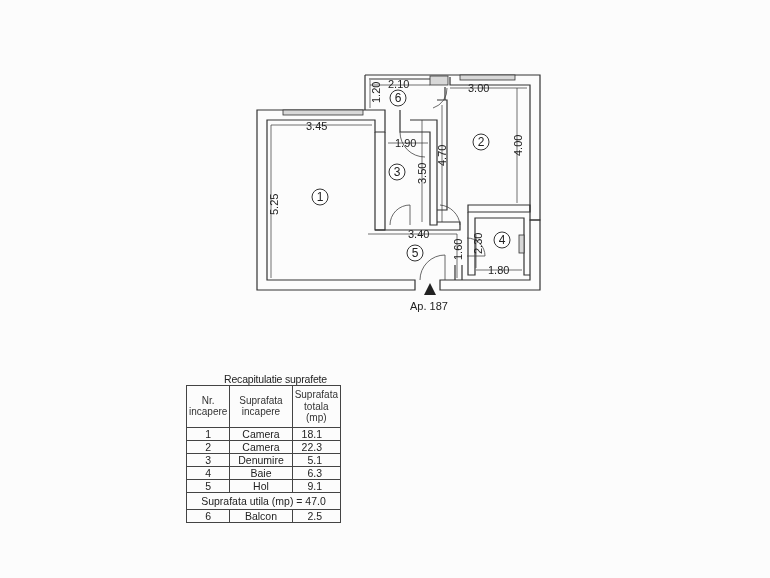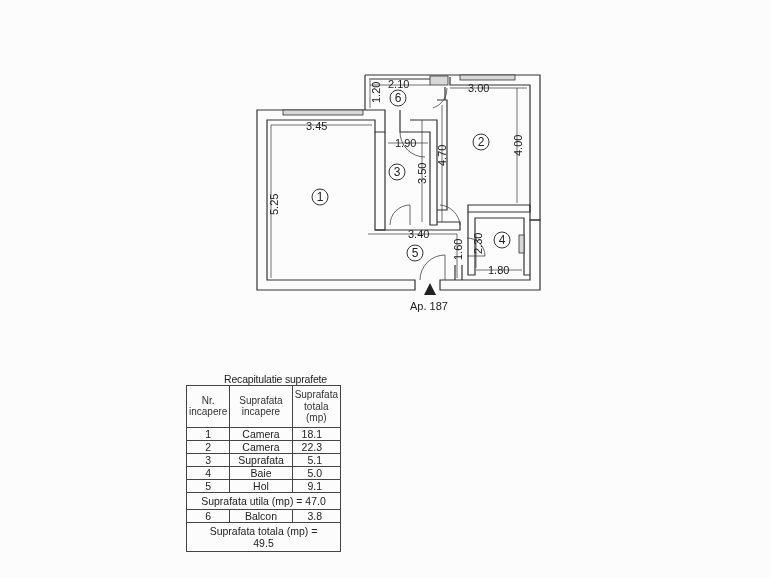--- a/index.html
+++ b/index.html
@@ -150,39 +150,36 @@
       <td>Camera</td>
       <td class="val">18.1</td>
     </tr>
     <tr>
       <td>2</td>
       <td>Camera</td>
       <td class="val">22.3</td>
     </tr>
     <tr>
       <td>3</td>
-      <td>Suprafata</td>
+      <td>Denumire</td>
       <td class="val">5.1</td>
     </tr>
     <tr>
       <td>4</td>
       <td>Baie</td>
-      <td class="val">5.0</td>
+      <td class="val">6.3</td>
     </tr>
     <tr>
       <td>5</td>
       <td>Hol</td>
       <td class="val">9.1</td>
     </tr>
     <tr class="sum">
       <td colspan="3">Suprafata utila (mp) = 47.0</td>
     </tr>
     <tr>
       <td>6</td>
       <td>Balcon</td>
-      <td class="val">3.8</td>
-    </tr>
-    <tr class="sum">
-      <td colspan="3">Suprafata totala (mp) = 49.5</td>
+      <td class="val">2.5</td>
     </tr>
   </tbody>
     </table>
 </div>
 
 </body></html>

